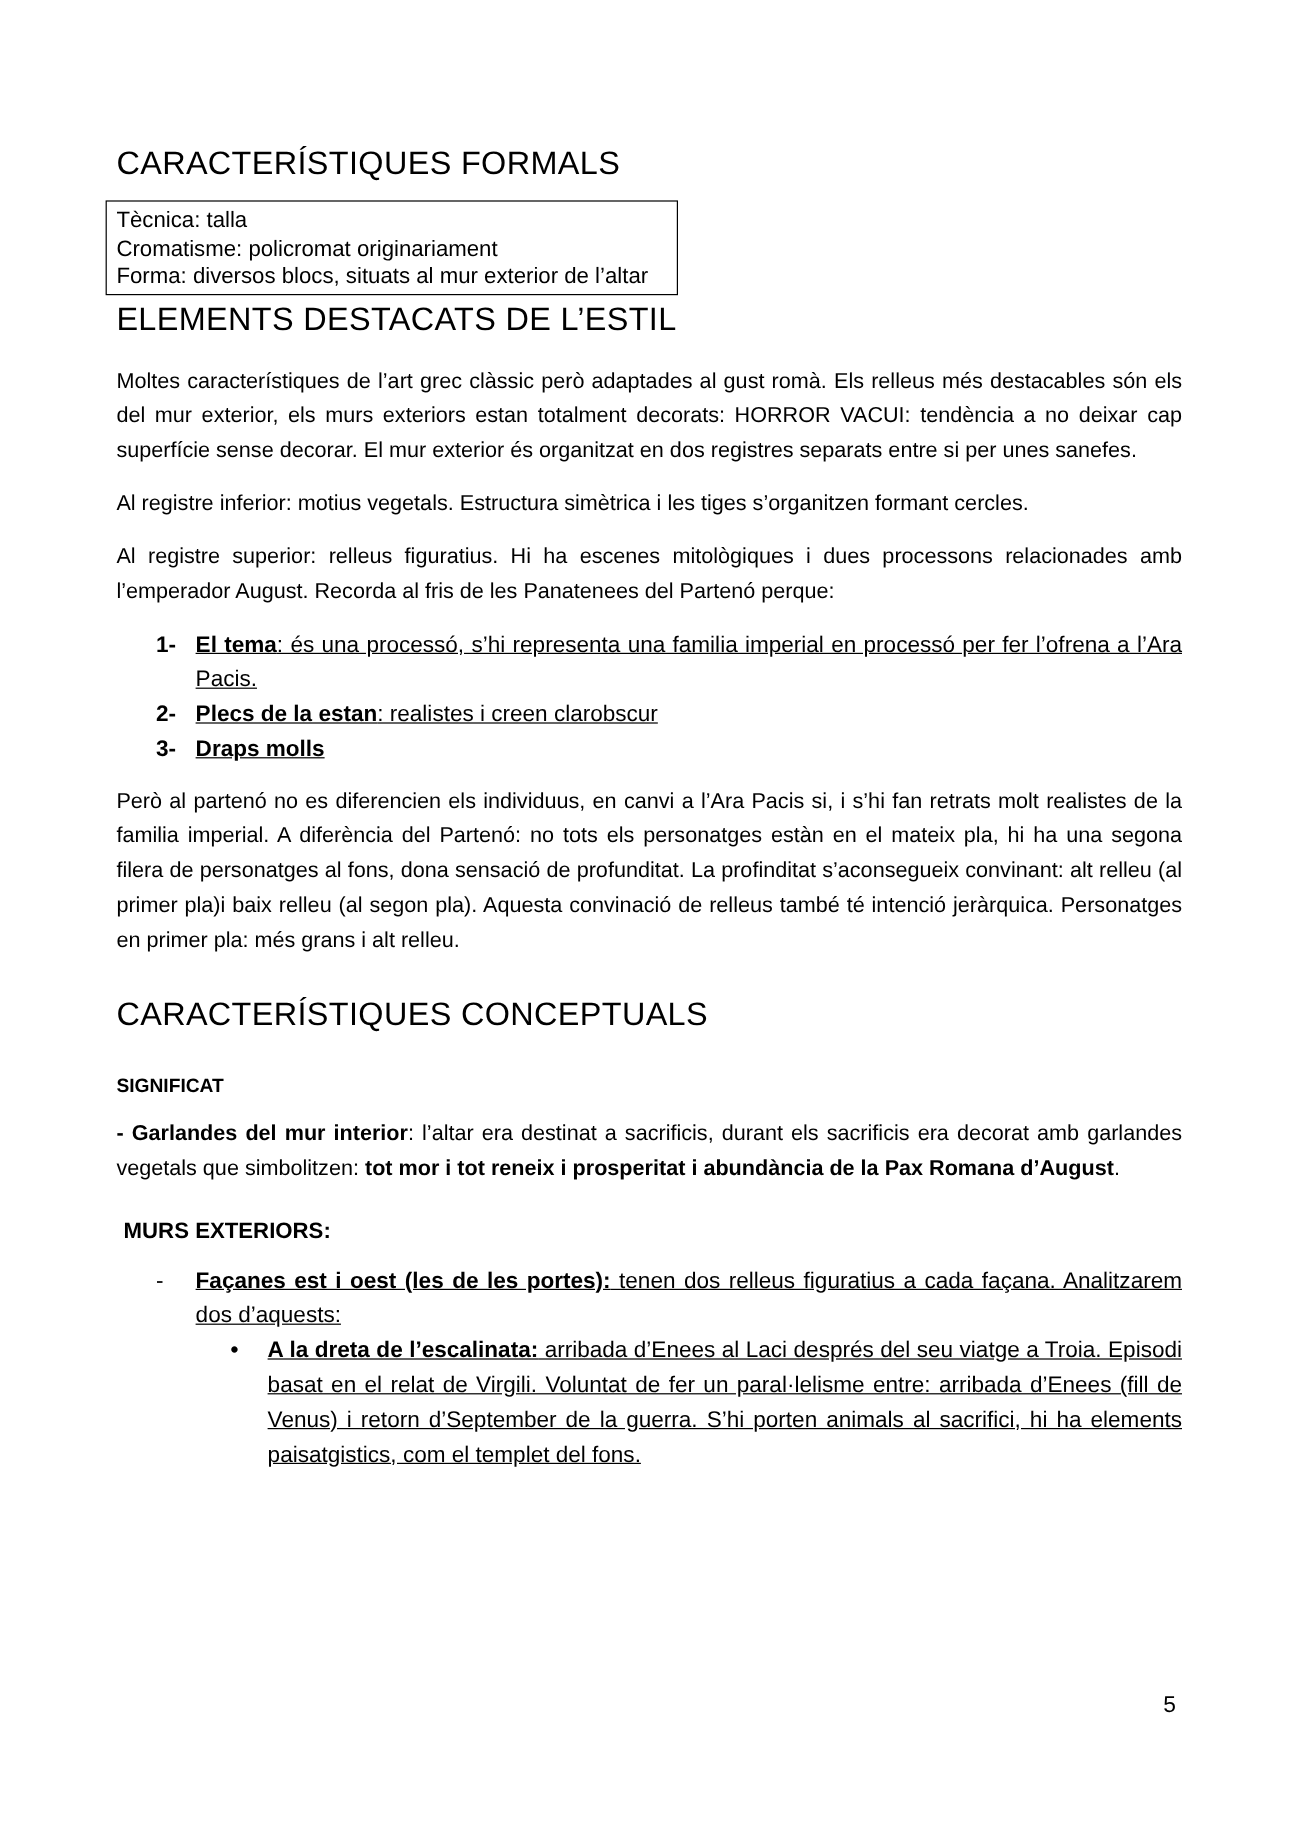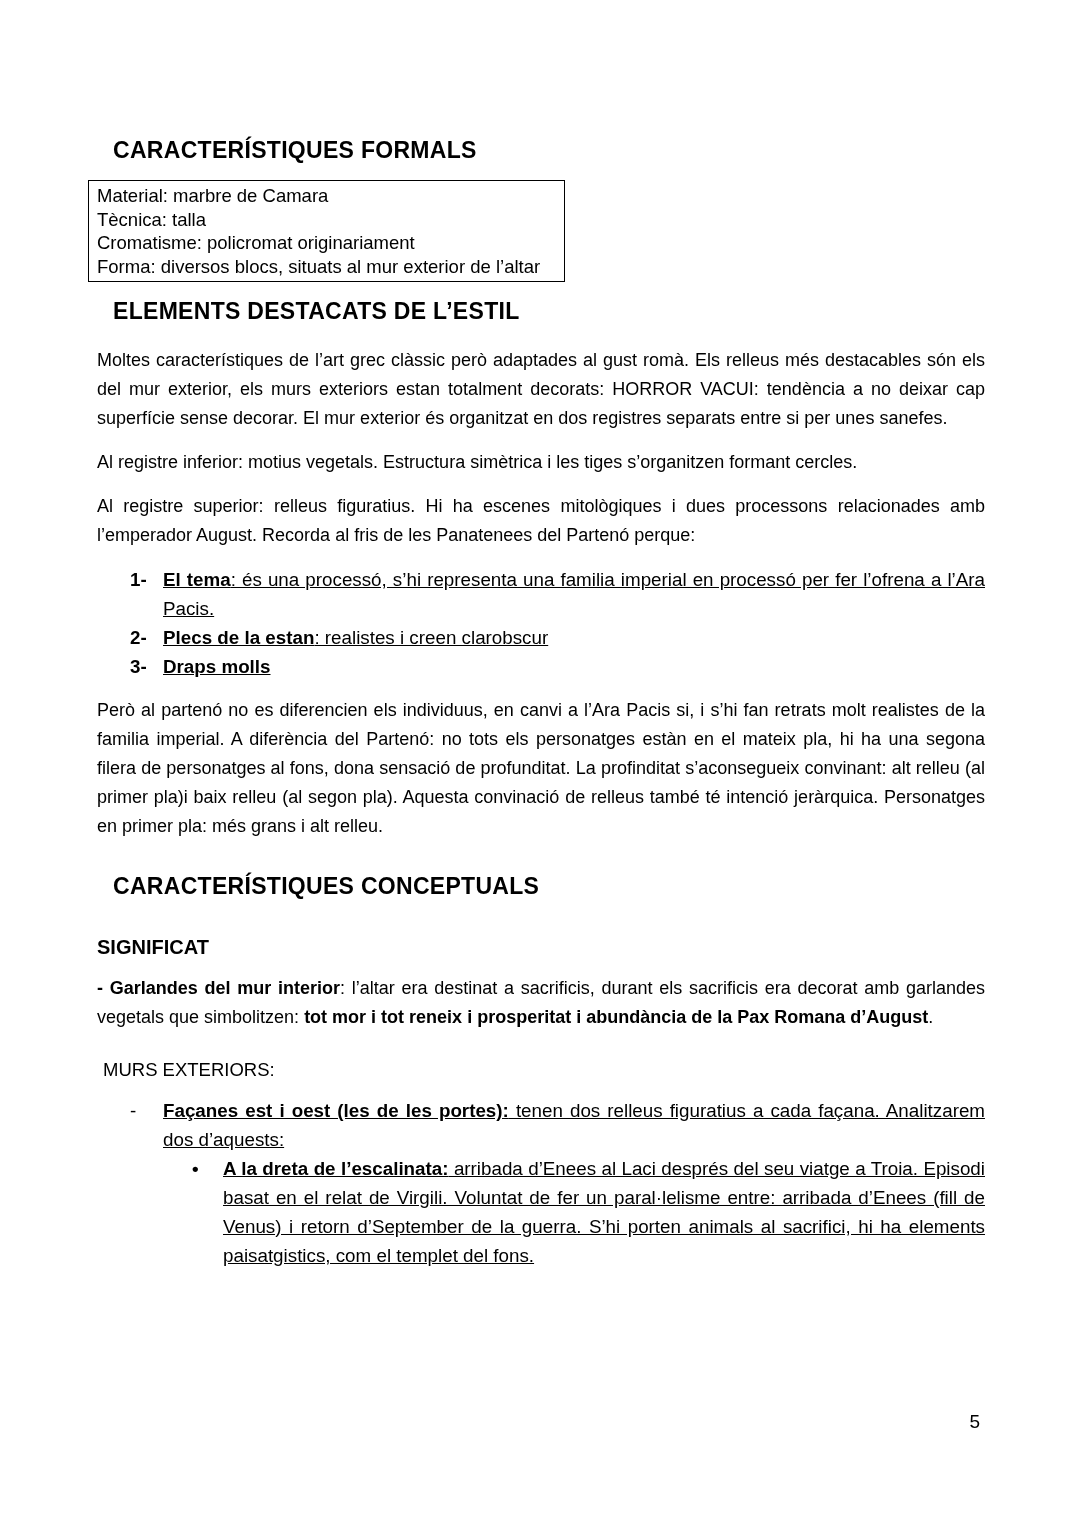--- a/index.html
+++ b/index.html
@@ -11,42 +11,42 @@
     font-family:"Liberation Sans", sans-serif;
     overflow:hidden;
     margin:0 auto;
   }
   .content {
     position:absolute;
     left:97px; top:121px;
     width:888px;
   }
   .h-main {
-    font-size:23px;
-    font-weight:700;
+    font-size:27px;
+    font-weight:400;
     letter-spacing:0.3px;
-    margin:16px;
+    margin:0;
     font-family:"Liberation Sans", sans-serif;
   }
   .infobox {
     border:1px solid #000;
     margin:15px 0 5px -9px;
     width:459px;
     padding:3px 8px 3px 8px;
     font-size:18.5px;
     line-height:23.5px;
   }
   .h-sub {
-    font-size:20px;
+    font-size:16px;
     font-weight:800;
     margin:36px 0 0 0;
   }
   .h-small {
     font-size:18.5px;
-    font-weight:normal;
+    font-weight:bold;
     margin:27px 0 0 6px;
   }
   p.body {
     font-size:18px;
     line-height:29px;
     text-align:justify;
     margin:15px 0 0 0;
   }
   p.body.first { margin-top:21px; }
   .list { margin-top:15px; }
@@ -80,21 +80,20 @@
 </style>
 </head>
 <body>
 
 <div class="page">
   <div class="content">
 
     <div class="h-main">CARACTERÍSTIQUES FORMALS</div>
 
     <div class="infobox">
-      <div>Material: marbre de Camara</div>
       <div>Tècnica: talla</div>
       <div>Cromatisme: policromat originariament</div>
       <div>Forma: diversos blocs, situats al mur exterior de l’altar</div>
     </div>
 
     <div class="h-main">ELEMENTS DESTACATS DE L’ESTIL</div>
 
     <p class="body first">Moltes característiques de l’art grec clàssic però adaptades al gust romà. Els relleus més destacables són els del mur exterior, els murs exteriors estan totalment decorats: HORROR VACUI: tendència a no deixar cap superfície sense decorar. El mur exterior és organitzat en dos registres separats entre si per unes sanefes.</p>
     <p class="body">Al registre inferior: motius vegetals. Estructura simètrica i les tiges s’organitzen formant cercles.</p>
     <p class="body">Al registre superior: relleus figuratius. Hi ha escenes mitològiques i dues processons relacionades amb l’emperador August. Recorda al fris de les Panatenees del Partenó perque:</p>

